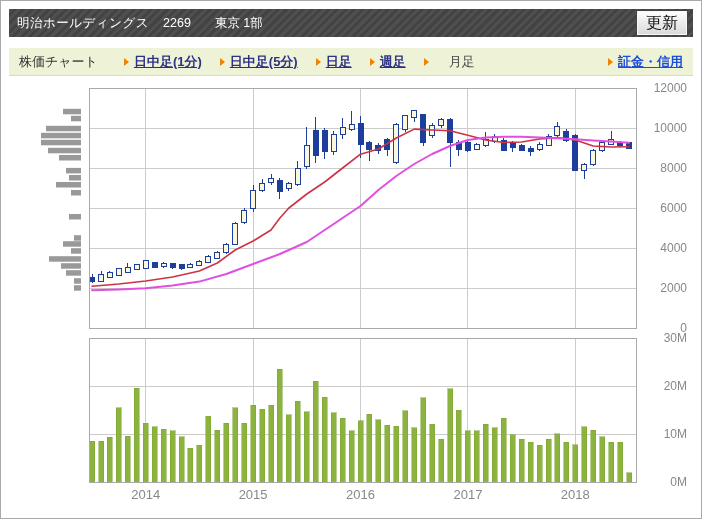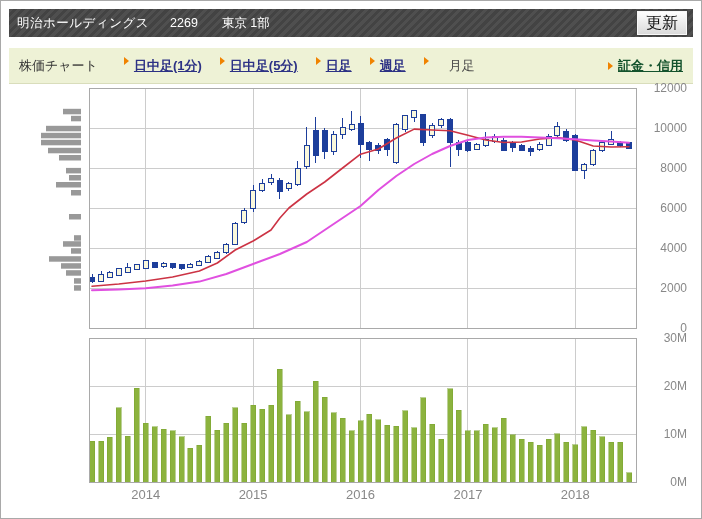--- a/index.html
+++ b/index.html
@@ -4,41 +4,41 @@
 <style>
   html,body{margin:0;padding:0;background:#fff;}
   body{font-family:"Liberation Sans","DejaVu Sans",sans-serif;}
   .page{position:relative;width:702px;height:519px;box-sizing:border-box;
         border:1px solid #a9a9a9;background:#fff;overflow:hidden;}
   
   .titlebar{position:absolute;left:8px;top:8px;right:8px;height:28px;
     background:repeating-linear-gradient(135deg,#4f4f4f 0 3px,#434343 3px 6px);
     display:flex;align-items:center;padding:0 5px 0 8px;box-sizing:border-box;}
   .titlebar .t-name{color:#fff;font-size:12.5px;letter-spacing:.5px;}
-  .titlebar .t-code{color:#fff;font-size:12.5px;margin-left:21px;}
+  .titlebar .t-code{color:#fff;font-size:12.5px;margin-left:14px;}
   .titlebar .t-market{color:#fff;font-size:12.5px;margin-left:24px;}
   .refresh{margin-left:auto;background:linear-gradient(#ffffff,#d9d9d9);
     border:1px solid #444;box-shadow:inset 0 0 0 1px #f8f8f8;
     font-size:16px;color:#111;padding:2px 9px;cursor:pointer;
     font-family:inherit;line-height:1.2;}
   
-  .tabbar{position:absolute;left:8px;top:47px;right:8px;height:36px;
+  .tabbar{position:absolute;left:8px;top:47px;right:8px;height:28px;
     background:#eef2d6;border-bottom:1px solid #d9ddbb;
     display:flex;align-items:center;padding:0 10px;box-sizing:border-box;
     font-size:13px;}
   .tb-label{color:#333;margin-right:26px;}
   .tabs{display:flex;align-items:center;gap:18px;}
-  .tab{display:flex;white-space:nowrap;}
+  .tab{display:flex;align-items:center;white-space:nowrap;}
   .arrow{display:inline-block;width:0;height:0;border-left:5px solid #f08300;
     border-top:4px solid transparent;border-bottom:4px solid transparent;
     margin-right:5px;}
   .tab a{color:#2d3285;font-weight:bold;text-decoration:underline;cursor:pointer;}
   .tab .current{color:#444;font-weight:normal;margin-left:15px;}
   .right-wrap{margin-left:auto;display:flex;align-items:center;}
-  .right-wrap a{color:#14532d;font-weight:bold;text-decoration:underline;cursor:pointer;}
+  .right-wrap a{color:#1d4ed8;font-weight:bold;text-decoration:underline;cursor:pointer;}
   
   .chart-region{position:absolute;left:0;top:77px;width:686px;height:442px;}
   svg{display:block;}
 </style>
 </head>
 <body>
 
 <div class="page">
 
   <div class="titlebar">

